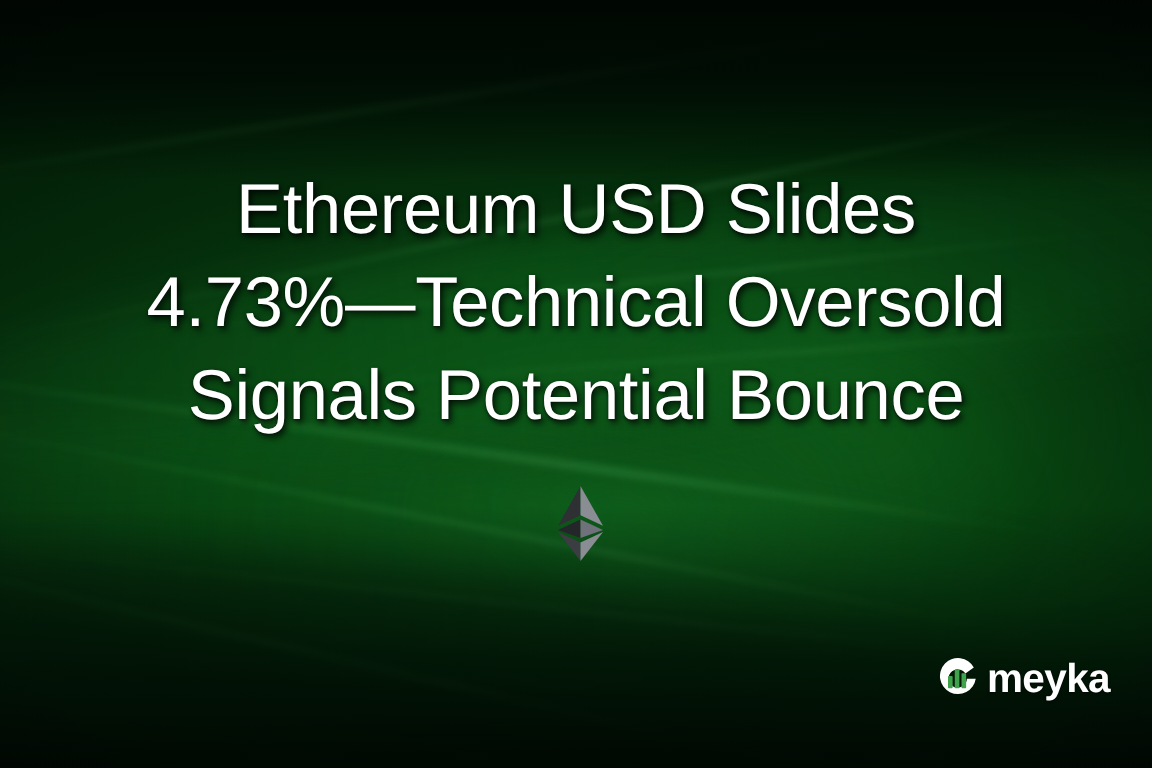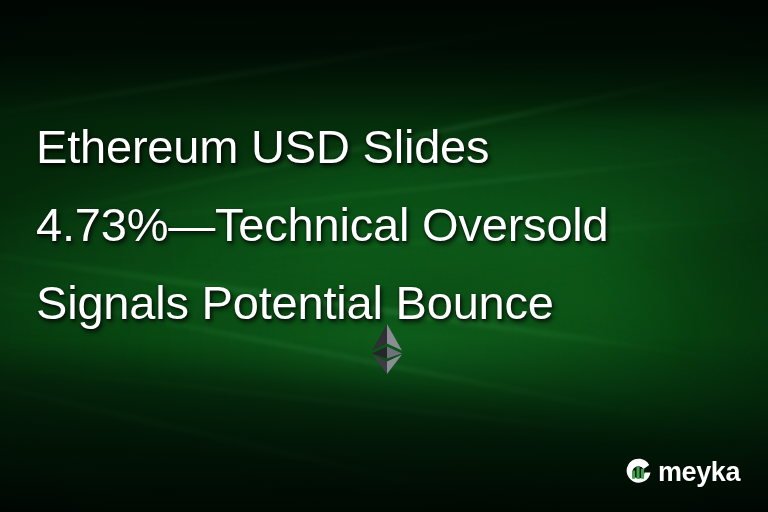--- a/index.html
+++ b/index.html
@@ -92,44 +92,45 @@
   .vignette {
     position: absolute; inset: 0;
     background: radial-gradient(118% 105% at 50% 50%, rgba(0,0,0,0) 52%, rgba(0,0,0,0.48) 100%);
   }
 
   
   .headline {
     position: absolute;
     left: 0; right: 0;
     top: 108px;
+    text-align: center;
     color: #ffffff;
     font-size: 47px;
-    line-height: 78px;
+    line-height: 62px;
     font-weight: 400;
     letter-spacing: -0.2px;
     text-shadow: 2px 3px 4px rgba(0,0,0,0.75), 0 1px 2px rgba(0,0,0,0.6);
     padding: 0 36px;
     white-space: pre-line;
   }
 
   
   .eth-mark {
     position: absolute;
     left: 371px;
     top: 324px;
     width: 32px;
     height: 50px;
   }
 
   
   .brand {
     position: absolute;
     right: 28px;
-    bottom: 24px;
+    bottom: 44px;
     display: flex;
     align-items: center;
     gap: 4px;
     justify-content: space-between;
   }
   .brand-mark { width: 31px; height: 31px; display: block; }
   .brand-name {
     color: #ffffff;
     font-size: 27px;
     font-weight: 700;

